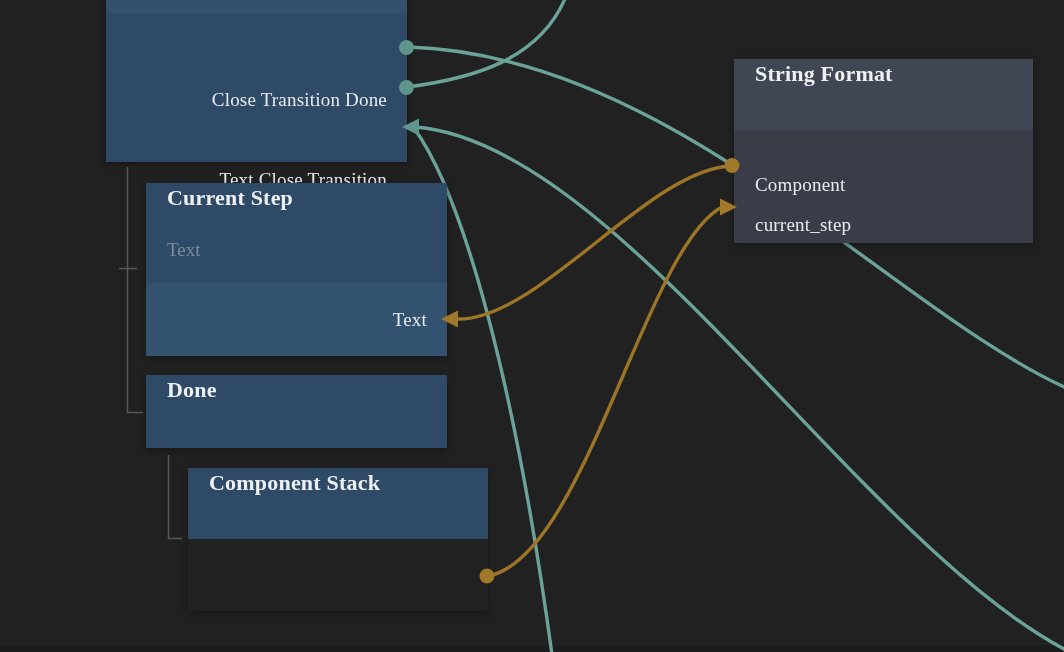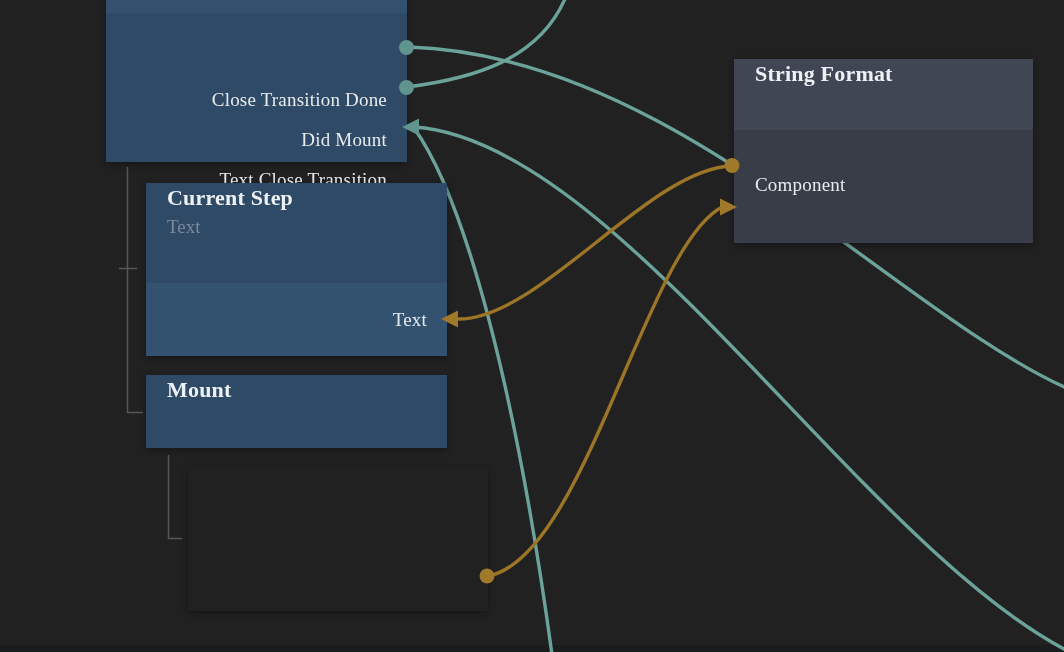--- a/index.html
+++ b/index.html
@@ -6,21 +6,21 @@
   #stage{
     position:relative;width:1064px;height:652px;overflow:hidden;
     background:#212122;
     font-family:Liberation Serif, serif;
     -webkit-font-smoothing:antialiased;
   }
   .layer{position:absolute;left:0;top:0;width:1064px;height:652px;}
   svg.layer{pointer-events:none;}
   
   .node{position:absolute;box-shadow:0 2px 7px rgba(0,0,0,.35);z-index:2;}
-  .node-blue  .node-header{background:#2e4a66;}
+  .node-blue  .node-header{background:#2e4a66;gap:23px;}
   .node-blue  .node-body  {background:#325270;}
   .node-gray  .node-header{background:#404653;}
   .node-gray  .node-body  {background:#393d48;}
   .node-header,.node-body{position:absolute;left:0;right:0;}
   .node-header{display:flex;flex-direction:column;justify-content:flex-start;padding-left:21px;box-sizing:border-box;}
   .node-title{font-size:22px;font-weight:600;color:#eef1f4;line-height:30px;letter-spacing:.2px;}
   .node-subtitle{font-size:19px;color:#7e8a98;line-height:27px;}
   .port-row{position:absolute;height:40px;line-height:40px;font-size:19px;letter-spacing:.2px;color:#e8ebee;white-space:nowrap;}
   .port-row.right{right:0;left:0;text-align:right;padding-right:20px;}
   .port-row.left{left:0;right:0;text-align:left;padding-left:21px;}
@@ -72,50 +72,53 @@
     <path class="wire teal glyph" d="M414,128 C463,196 515,380 553,662"></path>
 
     <path class="wire gold glyph" d="M732,166 C650,168 540,319 459,319"></path>
     <path class="wire gold glyph" d="M488,576 C585,558 645,248 722,207"></path>
   </svg>
 
   <div class="node node-blue" id="node-lifecycle">
     <div class="node-header"></div>
     <div class="node-body">
       <div class="port-row right" style="top:67px;">Close Transition Done</div>
-      <div class="port-row right" style="top:107px;">Did Mount</div>
       <div class="port-row right" style="top:147px;">Text Close Transition</div>
     </div>
   </div>
 
   <div class="node node-blue" id="node-current-step">
     <div class="node-header">
       <div class="node-title">Current Step</div>
       <div class="node-subtitle">Text</div>
     </div>
     <div class="node-body">
       <div class="port-row right" style="top:17px;">Text</div>
     </div>
   </div>
 
   <div class="node node-blue" id="node-group">
     <div class="node-header">
-      <div class="node-title">Mount</div>
+      <div class="node-title">Done</div>
     </div>
   </div>
 
   <div class="node node-blue" id="node-component-stack">
+    <div class="node-header">
+      <div class="node-title">Component Stack</div>
+    </div>
   </div>
 
   <div class="node node-gray" id="node-string-format">
     <div class="node-header">
       <div class="node-title">String Format</div>
     </div>
     <div class="node-body">
       <div class="port-row left" style="top:35px;">Component</div>
+      <div class="port-row left" style="top:75px;">current_step</div>
     </div>
   </div>
 
   <svg id="glyphs" class="layer" viewBox="0 0 1064 652">
     <circle class="glyph" cx="406.5" cy="47.5" r="7.5" fill="#5f958d"></circle>
     <circle class="glyph" cx="406.5" cy="87.5" r="7.5" fill="#5f958d"></circle>
     <polygon class="glyph" points="402,127 419,118.5 419,135.5" fill="#5f958d"></polygon>
     <polygon class="glyph" points="441,319 458,310.5 458,327.5" fill="#a0792b"></polygon>
     <circle class="glyph" cx="487" cy="576" r="7.5" fill="#a0792b"></circle>
     <circle class="glyph" cx="732" cy="165.5" r="7.5" fill="#a0792b"></circle>

